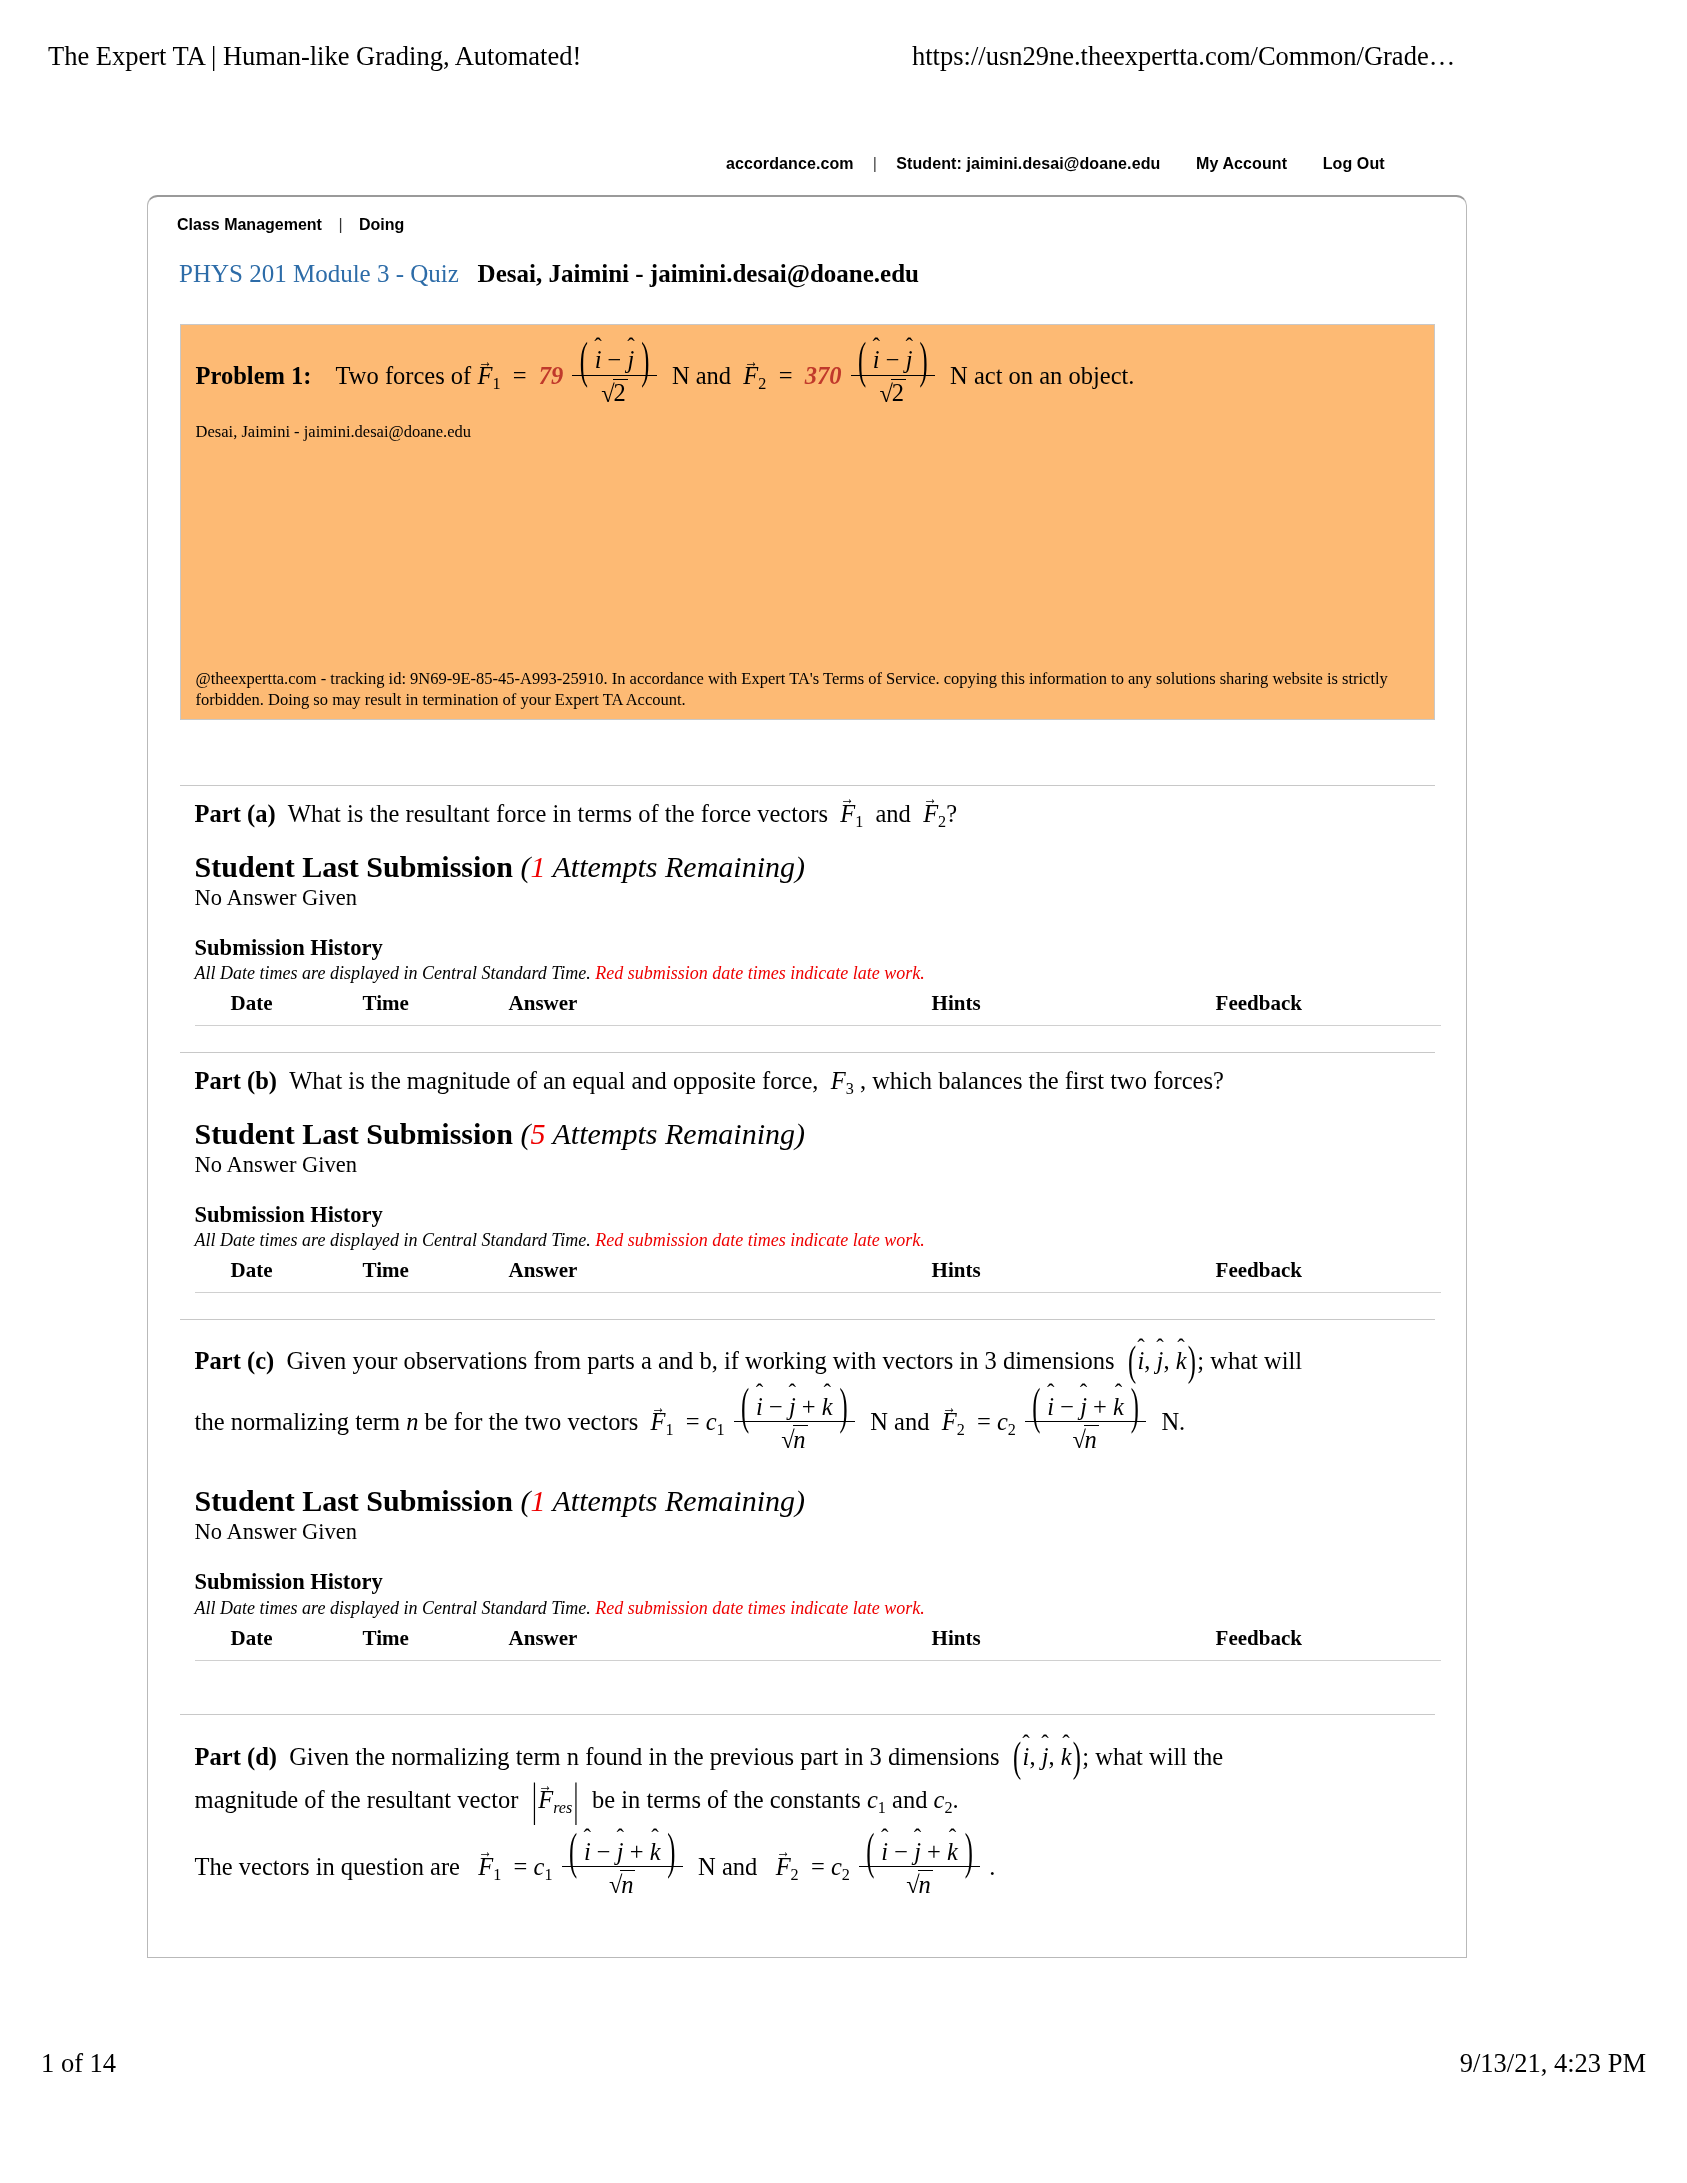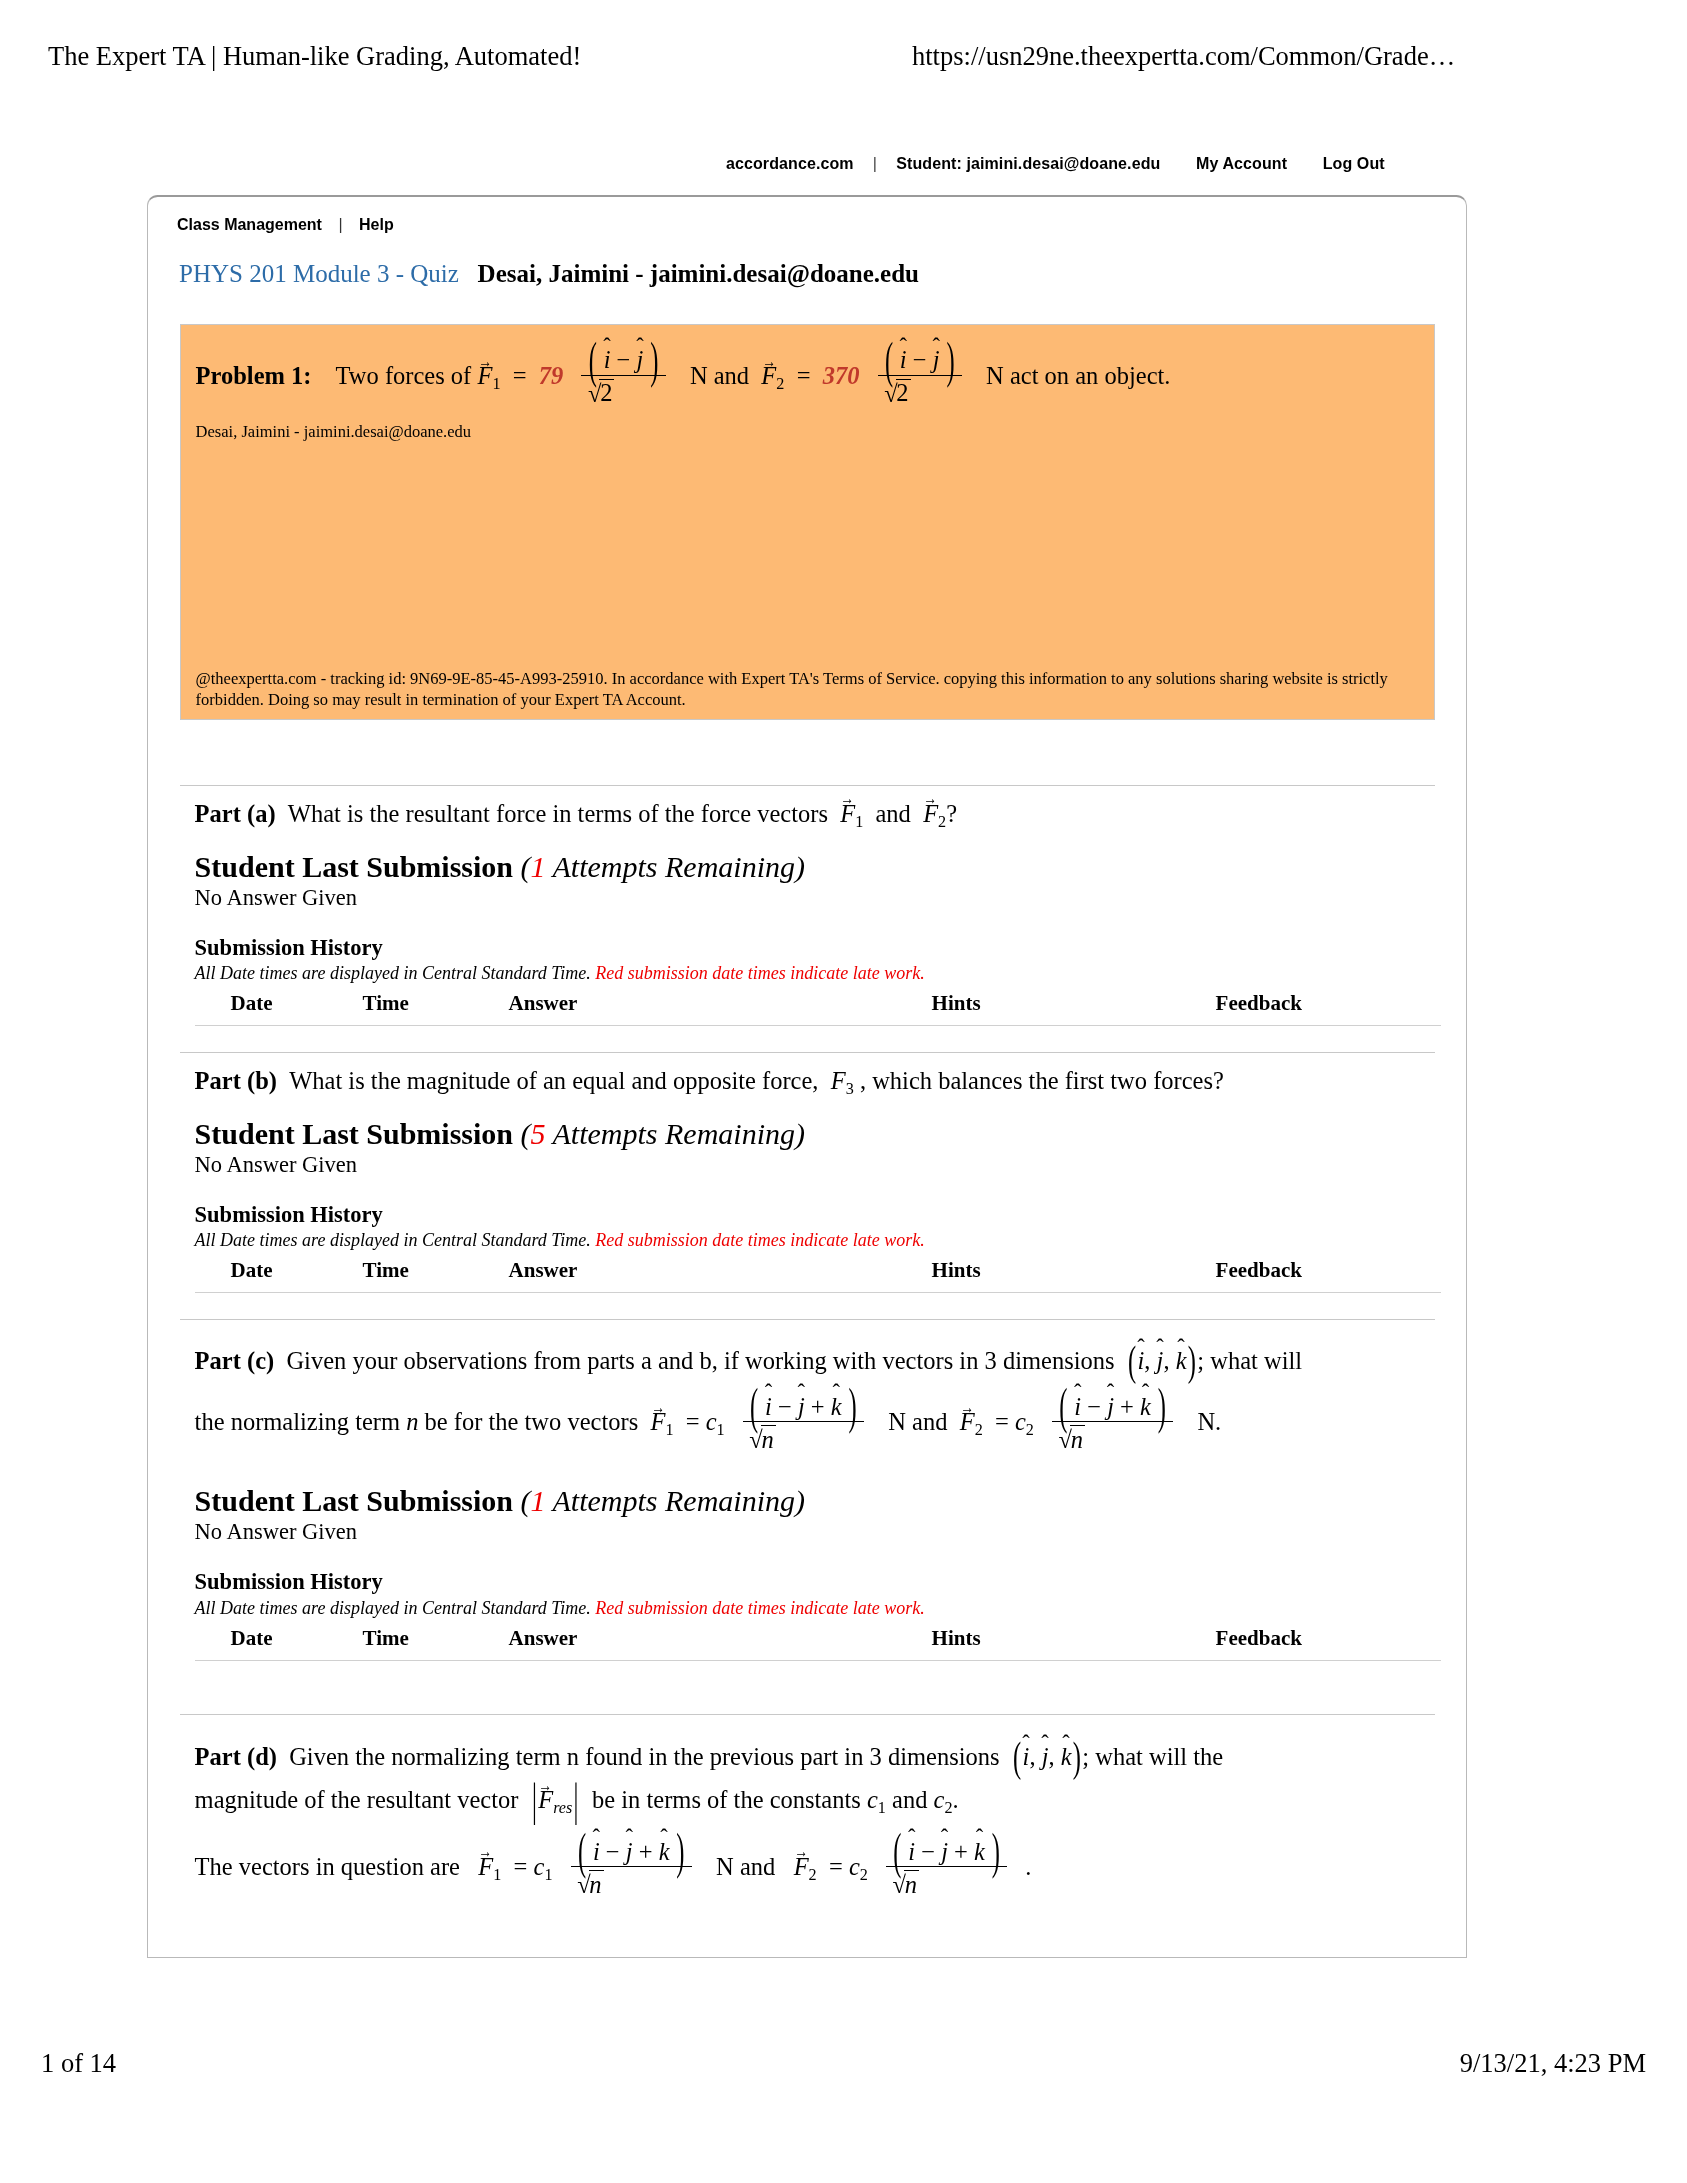--- a/index.html
+++ b/index.html
@@ -269,22 +269,23 @@
     transform: translateX(-50%);
     font-size: .92em;
     font-style: normal;
     line-height: 1;
   }
 
   
   .frac {
     display: inline-block;
     vertical-align: middle;
-    font-style: normal;
-    margin: 0 12px;
+    text-align: center;
+    font-style: normal;
+    margin: 0 3px;
     position: relative;
     top: -0.07em;
   }
   .frac .num {
     display: block;
     padding: 0 6.6px 2px 6.6px;
     line-height: 1.05;
   }
   .frac .den {
     display: block;
@@ -345,21 +346,21 @@
     <span class="tb-gap"></span>
     <span class="tb-item">Log Out</span>
   </div>
 </div>
 
 <div class="panel">
 
   <div class="panel-nav">
     <span>Class Management</span>
     <span class="pn-sep">|</span>
-    <span>Help</span>
+    <span>Doing</span>
   </div>
 
   <div class="assign-line" style="top:-165px;">
   </div>
 </div>
 
 <div style="position:absolute; left:179px; top:260px; font-size:25px; white-space:nowrap;">
   <span class="assign-name">PHYS 201 Module 3 - Quiz</span>
   <span>&nbsp;</span>
   <span class="assign-student">Desai, Jaimini - jaimini.desai@doane.edu</span>

